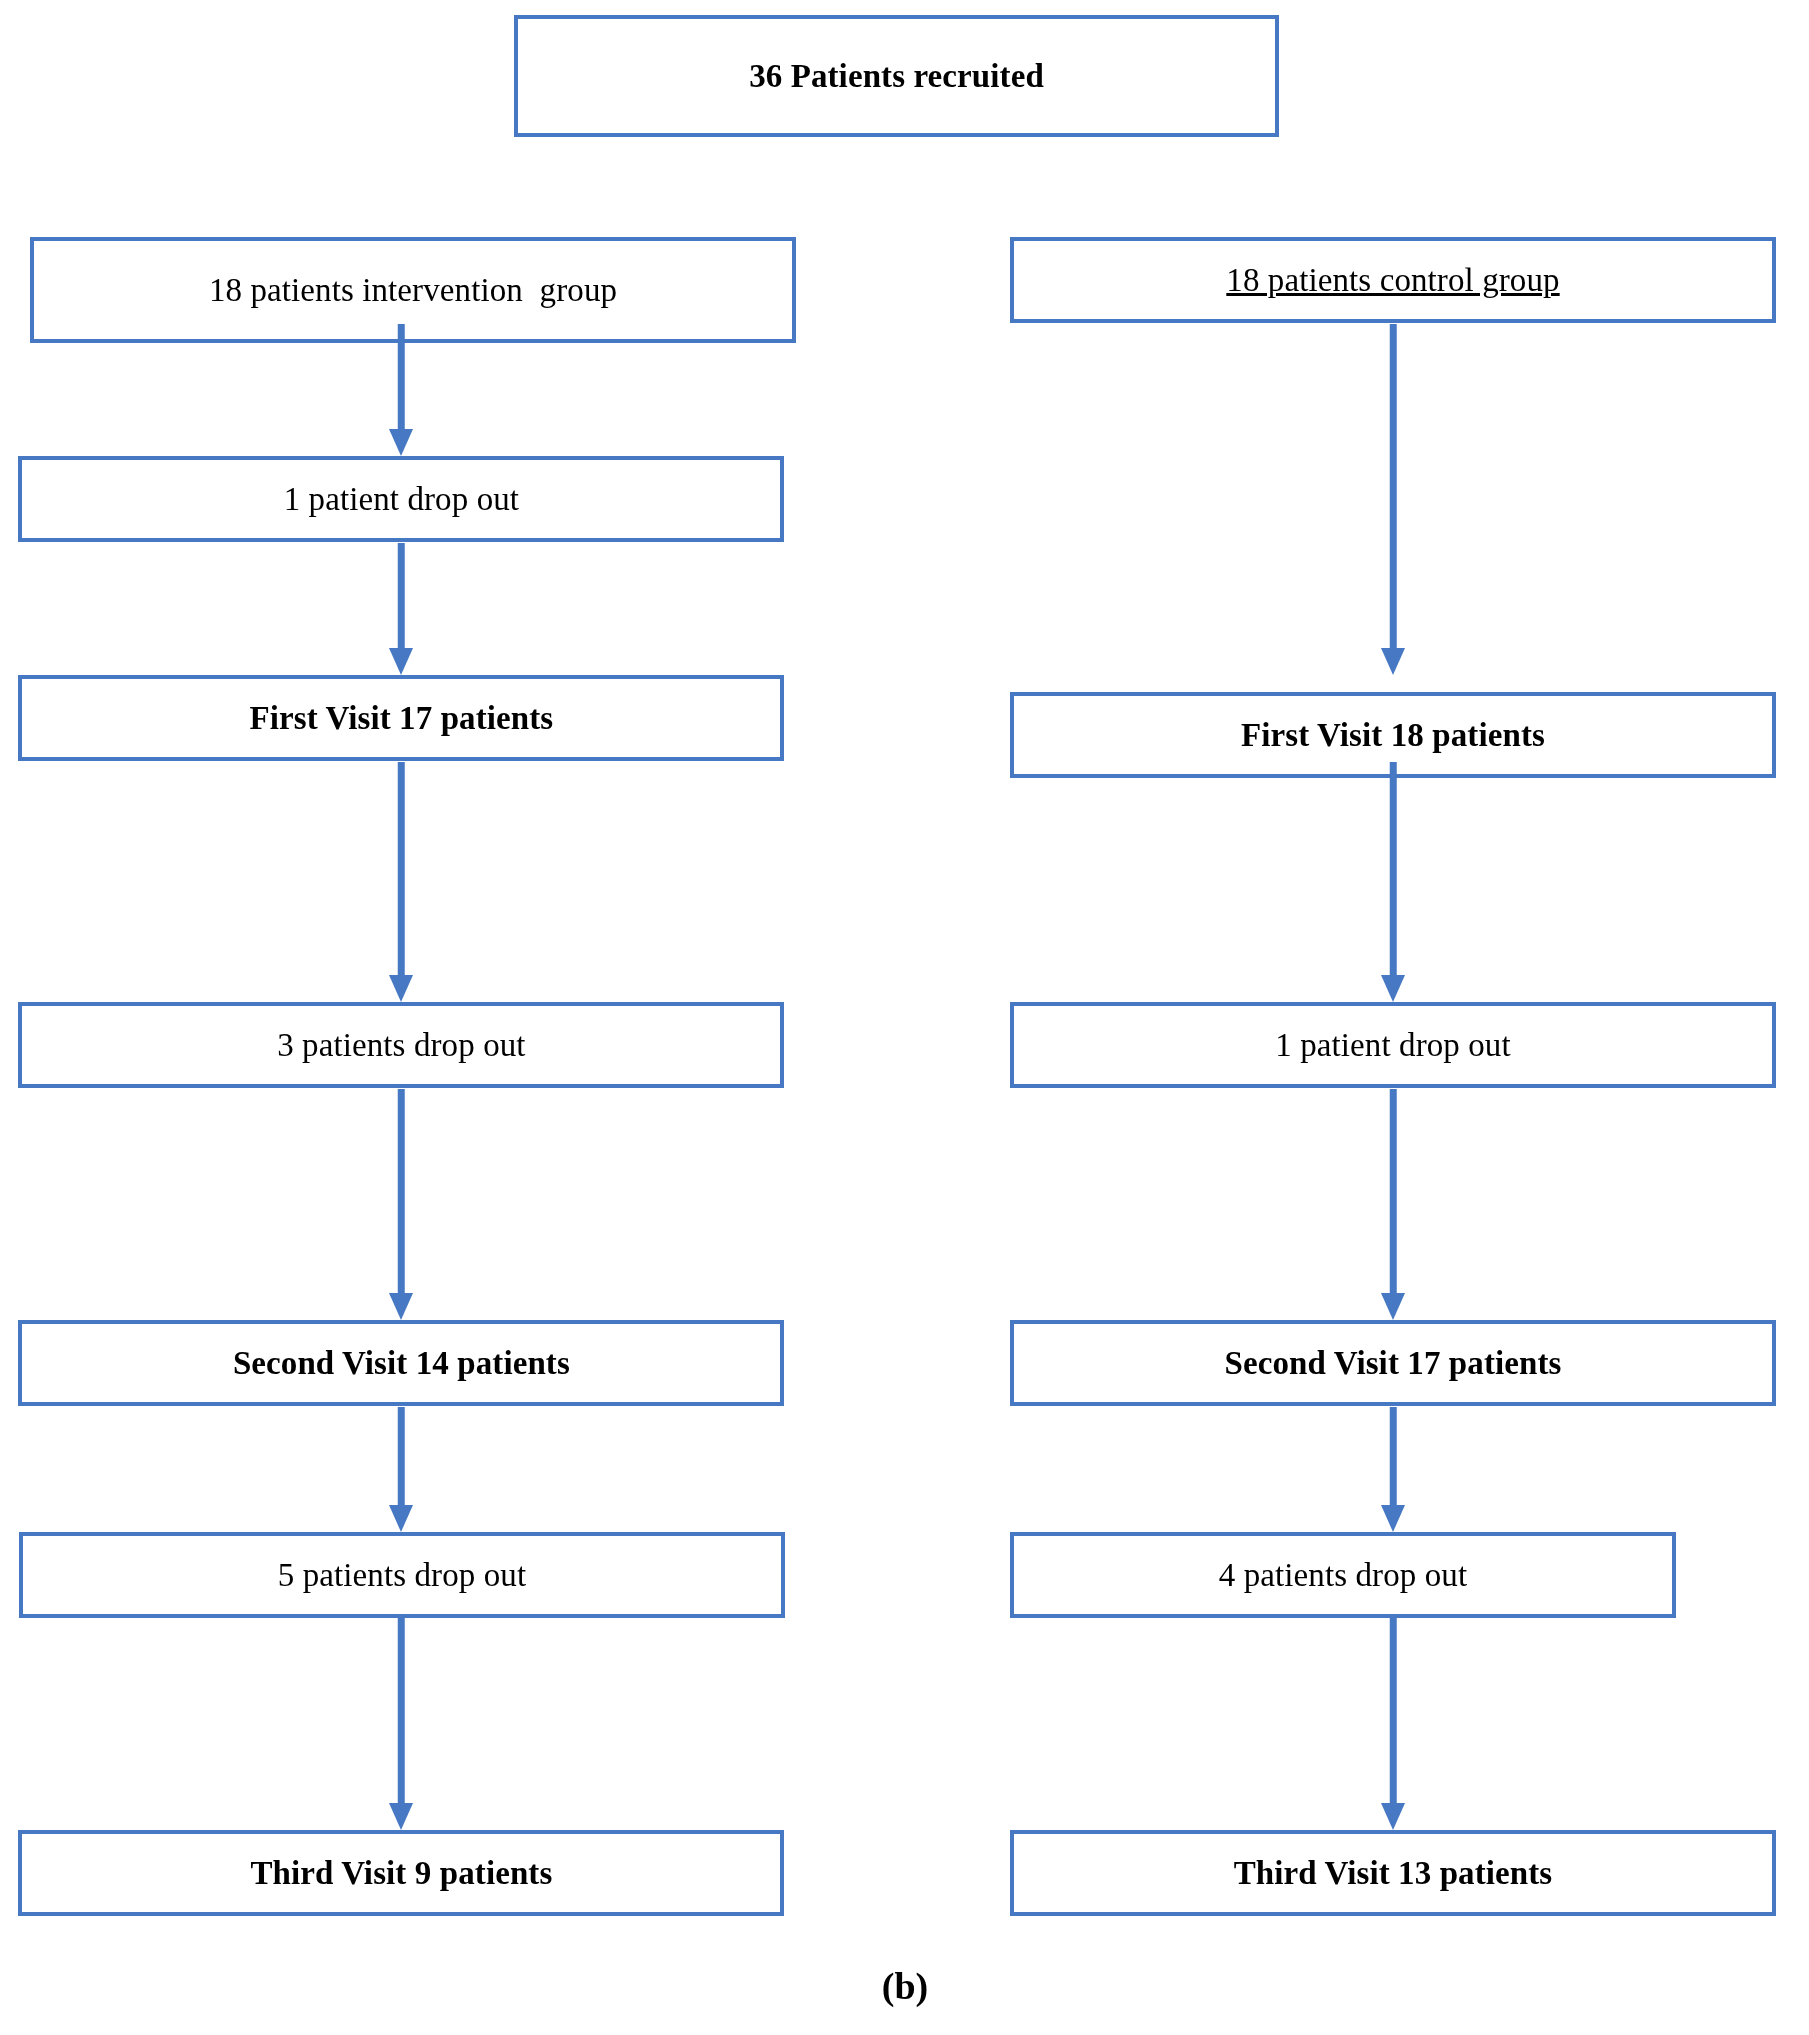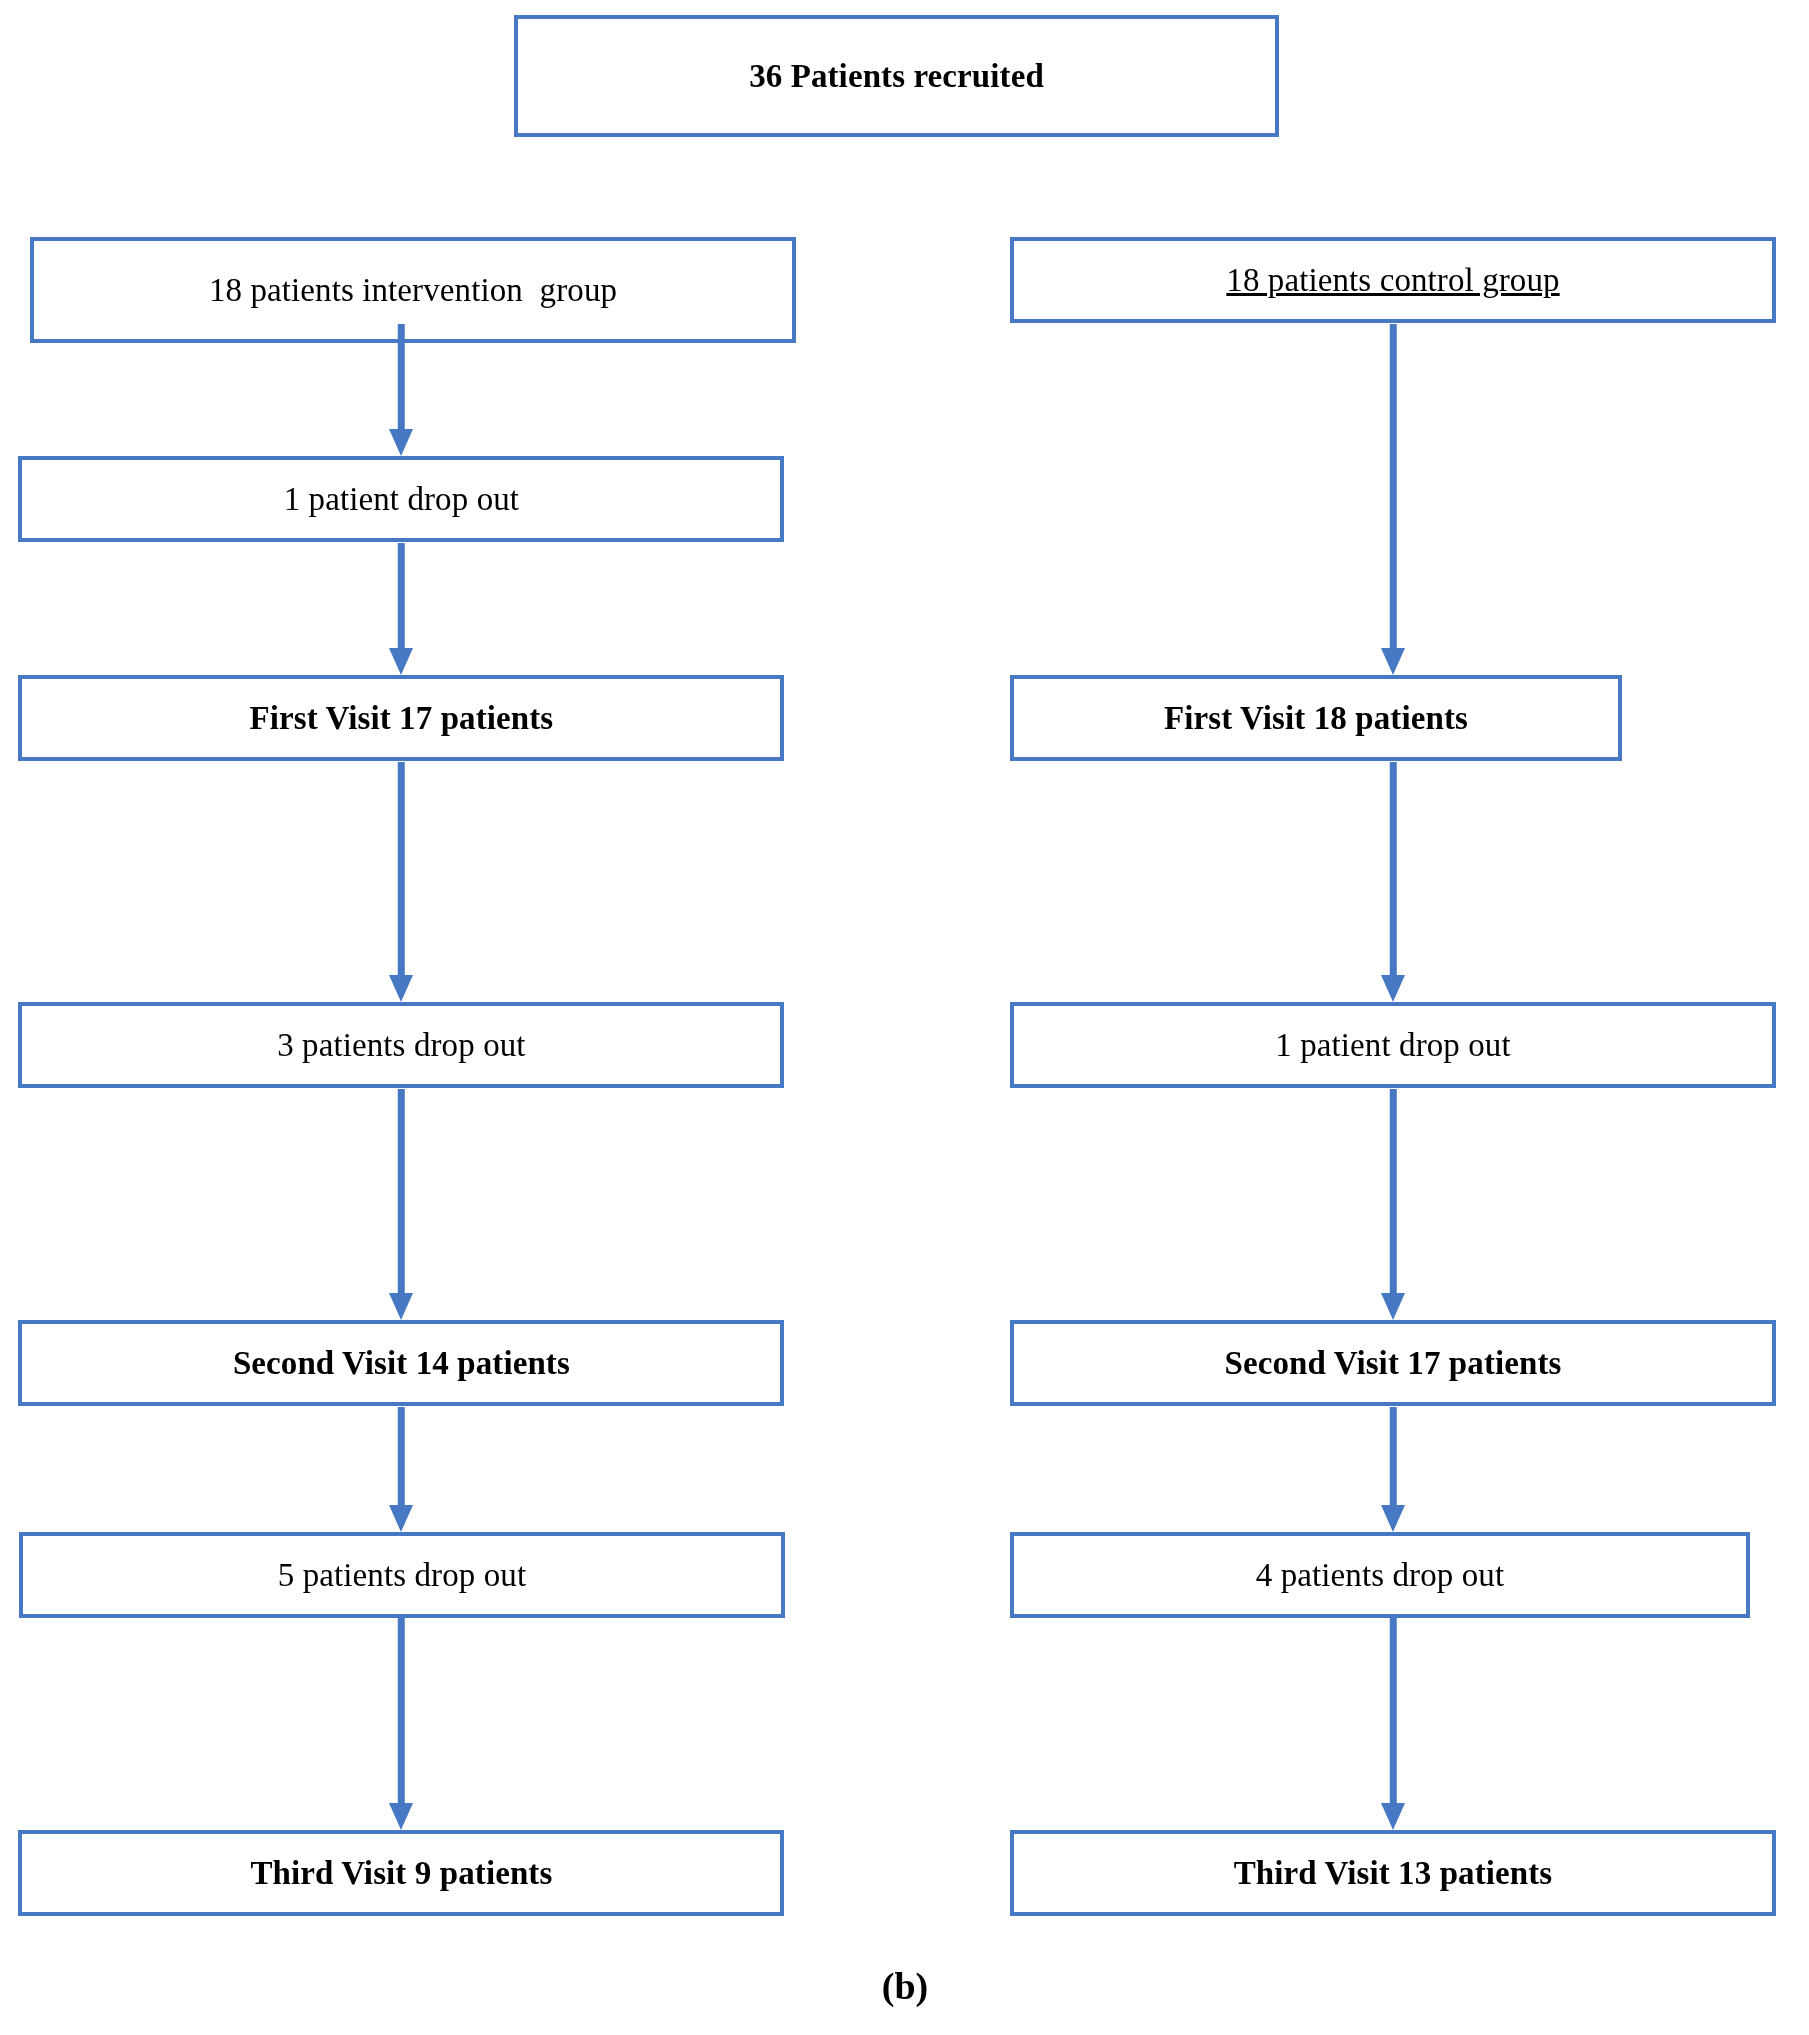--- a/index.html
+++ b/index.html
@@ -155,21 +155,21 @@
 
   <div class="node reg" style="left:1010px; top:237px; width:766px; height:86px;text-decoration:underline;">
     <span class="node-text">18 patients control group</span>
   </div>
 
   <div class="conn" style="left:1393px; top:324px;">
     <div class="shaft" style="height:324px;"></div>
     <div class="head" style="top:324px;"></div>
   </div>
 
-  <div class="node bold" style="left:1010px; top:675px; width:612px; height:86px;">
+  <div class="node bold" style="left:1010px; top:692px; width:766px; height:86px;">
     <span class="node-text">First Visit 18 patients</span>
   </div>
 
   <div class="conn" style="left:1393px; top:762px;">
     <div class="shaft" style="height:213px;"></div>
     <div class="head" style="top:213px;"></div>
   </div>
 
   <div class="node reg" style="left:1010px; top:1002px; width:766px; height:86px;">
     <span class="node-text">1 patient drop out</span>
@@ -182,21 +182,21 @@
 
   <div class="node bold" style="left:1010px; top:1320px; width:766px; height:86px;">
     <span class="node-text">Second Visit 17 patients</span>
   </div>
 
   <div class="conn" style="left:1393px; top:1407px;">
     <div class="shaft" style="height:98px;"></div>
     <div class="head" style="top:98px;"></div>
   </div>
 
-  <div class="node reg" style="left:1010px; top:1532px; width:740px; height:86px;">
+  <div class="node reg" style="left:1010px; top:1532px; width:666px; height:86px;">
     <span class="node-text">4 patients drop out</span>
   </div>
 
   <div class="conn" style="left:1393px; top:1618px;">
     <div class="shaft" style="height:185px;"></div>
     <div class="head" style="top:185px;"></div>
   </div>
 
   <div class="node bold" style="left:1010px; top:1830px; width:766px; height:86px;">
     <span class="node-text">Third Visit 13 patients</span>

